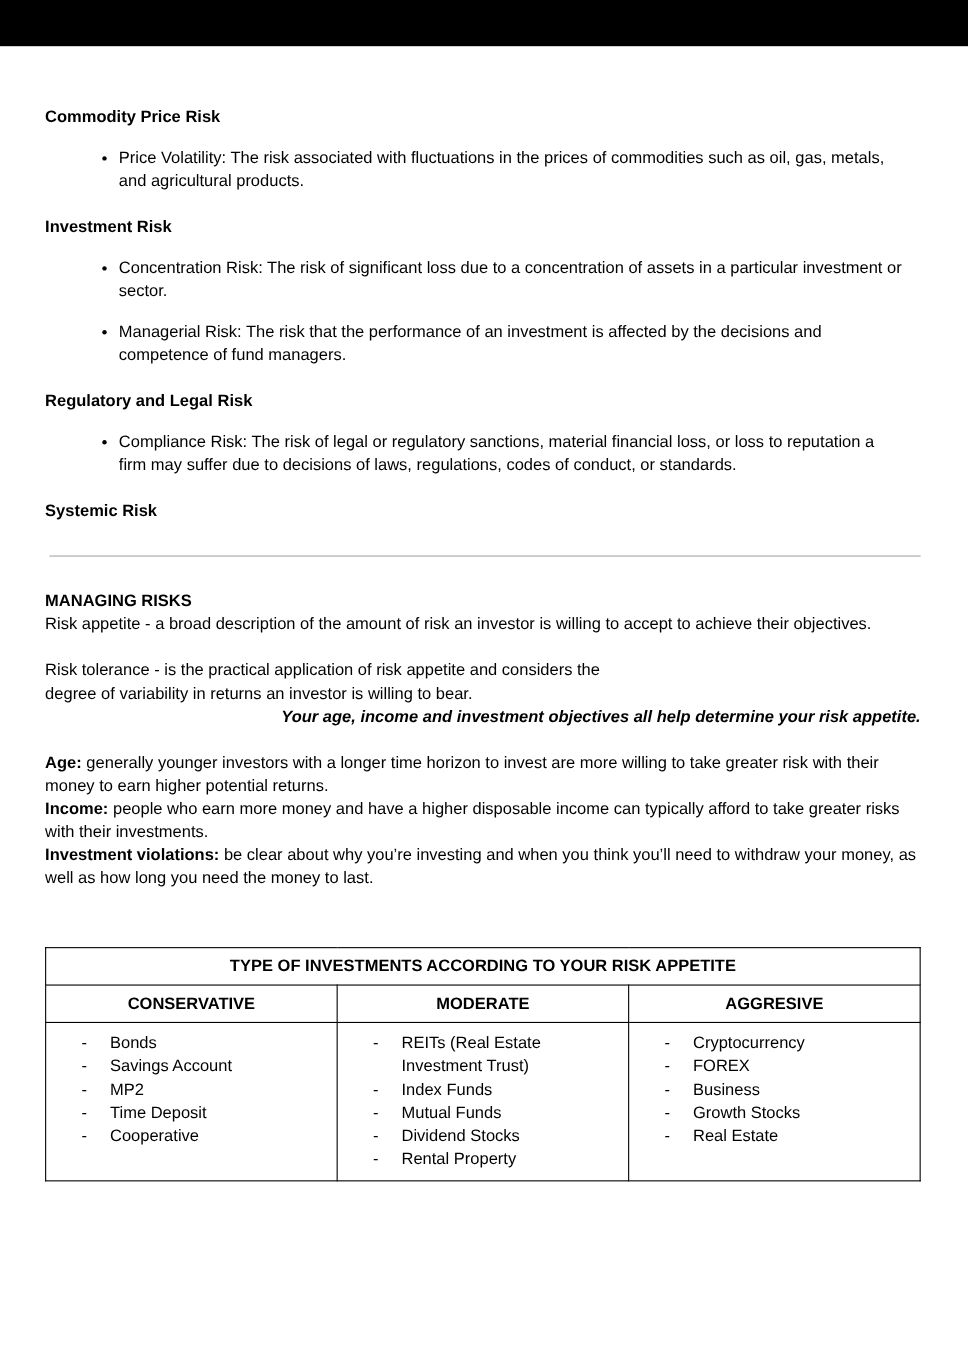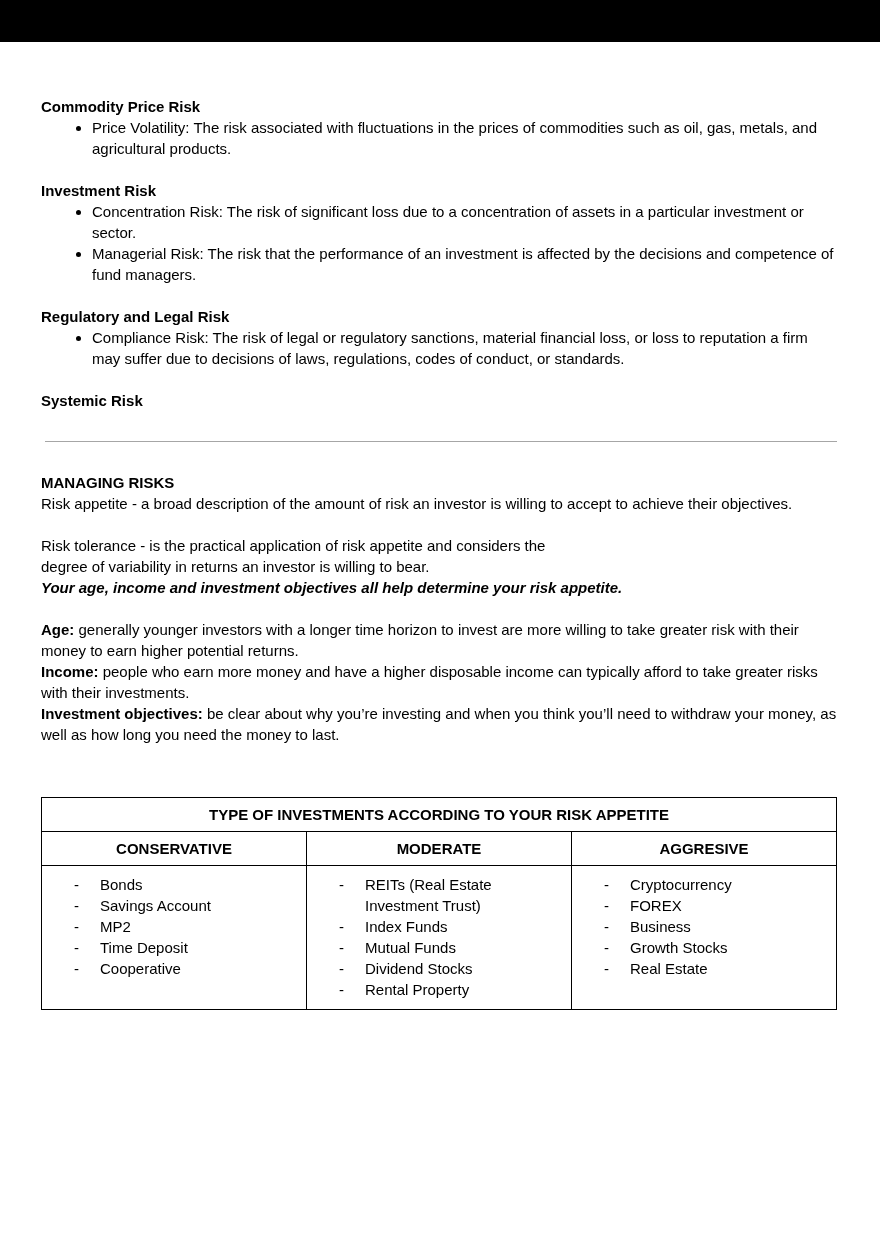--- a/index.html
+++ b/index.html
@@ -27,33 +27,33 @@
     line-height: 21px;
     font-weight: bold;
     margin: 0;
   }
   .risk-section + .risk-section { margin-top: 21px; }
   ul.bullets {
     margin: 0;
     padding: 0 0 0 51px;
     list-style: disc outside;
   }
-  ul.bullets li { margin: 0; padding-left: 0; }
+  ul.bullets li { margin: 16px; padding-left: 0; }
   .divider {
     border: none;
     border-top: 1px solid #a6a6a6;
     height: 0;
     margin: 30px 0 30px 4px;
   }
   .managing h3 { margin: 0; }
   .managing p { margin: 0; }
   .managing p.gap { margin-top: 21px; }
   .callout {
     margin-top: 21px;
-    text-align: left;
+    text-align: right;
     font-weight: bold;
     font-style: italic;
   }
   .factors { margin-top: 21px; }
   .factors p { margin: 0; }
   .factors b { font-weight: bold; }
   table.inv-table {
     margin-top: 52px;
     width: 796px;
     border-collapse: collapse;
@@ -130,21 +130,21 @@
     <h3 class="sec-title">MANAGING RISKS</h3>
     <p>Risk appetite - a broad description of the amount of risk an investor is willing to accept to achieve their objectives.</p>
     <p class="gap">Risk tolerance - is the practical application of risk appetite and considers the</p>
     <p>degree of variability in returns an investor is willing to bear.</p>
 
     <p class="callout">Your age, income and investment objectives all help determine your risk appetite.</p>
 
     <div class="factors">
       <p><b>Age:</b><span> generally younger investors with a longer time horizon to invest are more willing to take greater risk with their money to earn higher potential returns.</span></p>
       <p><b>Income:</b><span> people who earn more money and have a higher disposable income can typically afford to take greater risks with their investments.</span></p>
-      <p><b>Investment objectives:</b><span> be clear about why you’re investing and when you think you’ll need to withdraw your money, as well as how long you need the money to last.</span></p>
+      <p><b>Investment violations:</b><span> be clear about why you’re investing and when you think you’ll need to withdraw your money, as well as how long you need the money to last.</span></p>
     </div>
   </section>
 
   <table class="inv-table">
     <tbody>
       <tr>
         <td class="t-title" colspan="3">TYPE OF INVESTMENTS ACCORDING TO YOUR RISK APPETITE</td>
       </tr>
       <tr>
         <th class="t-head">CONSERVATIVE</th>

